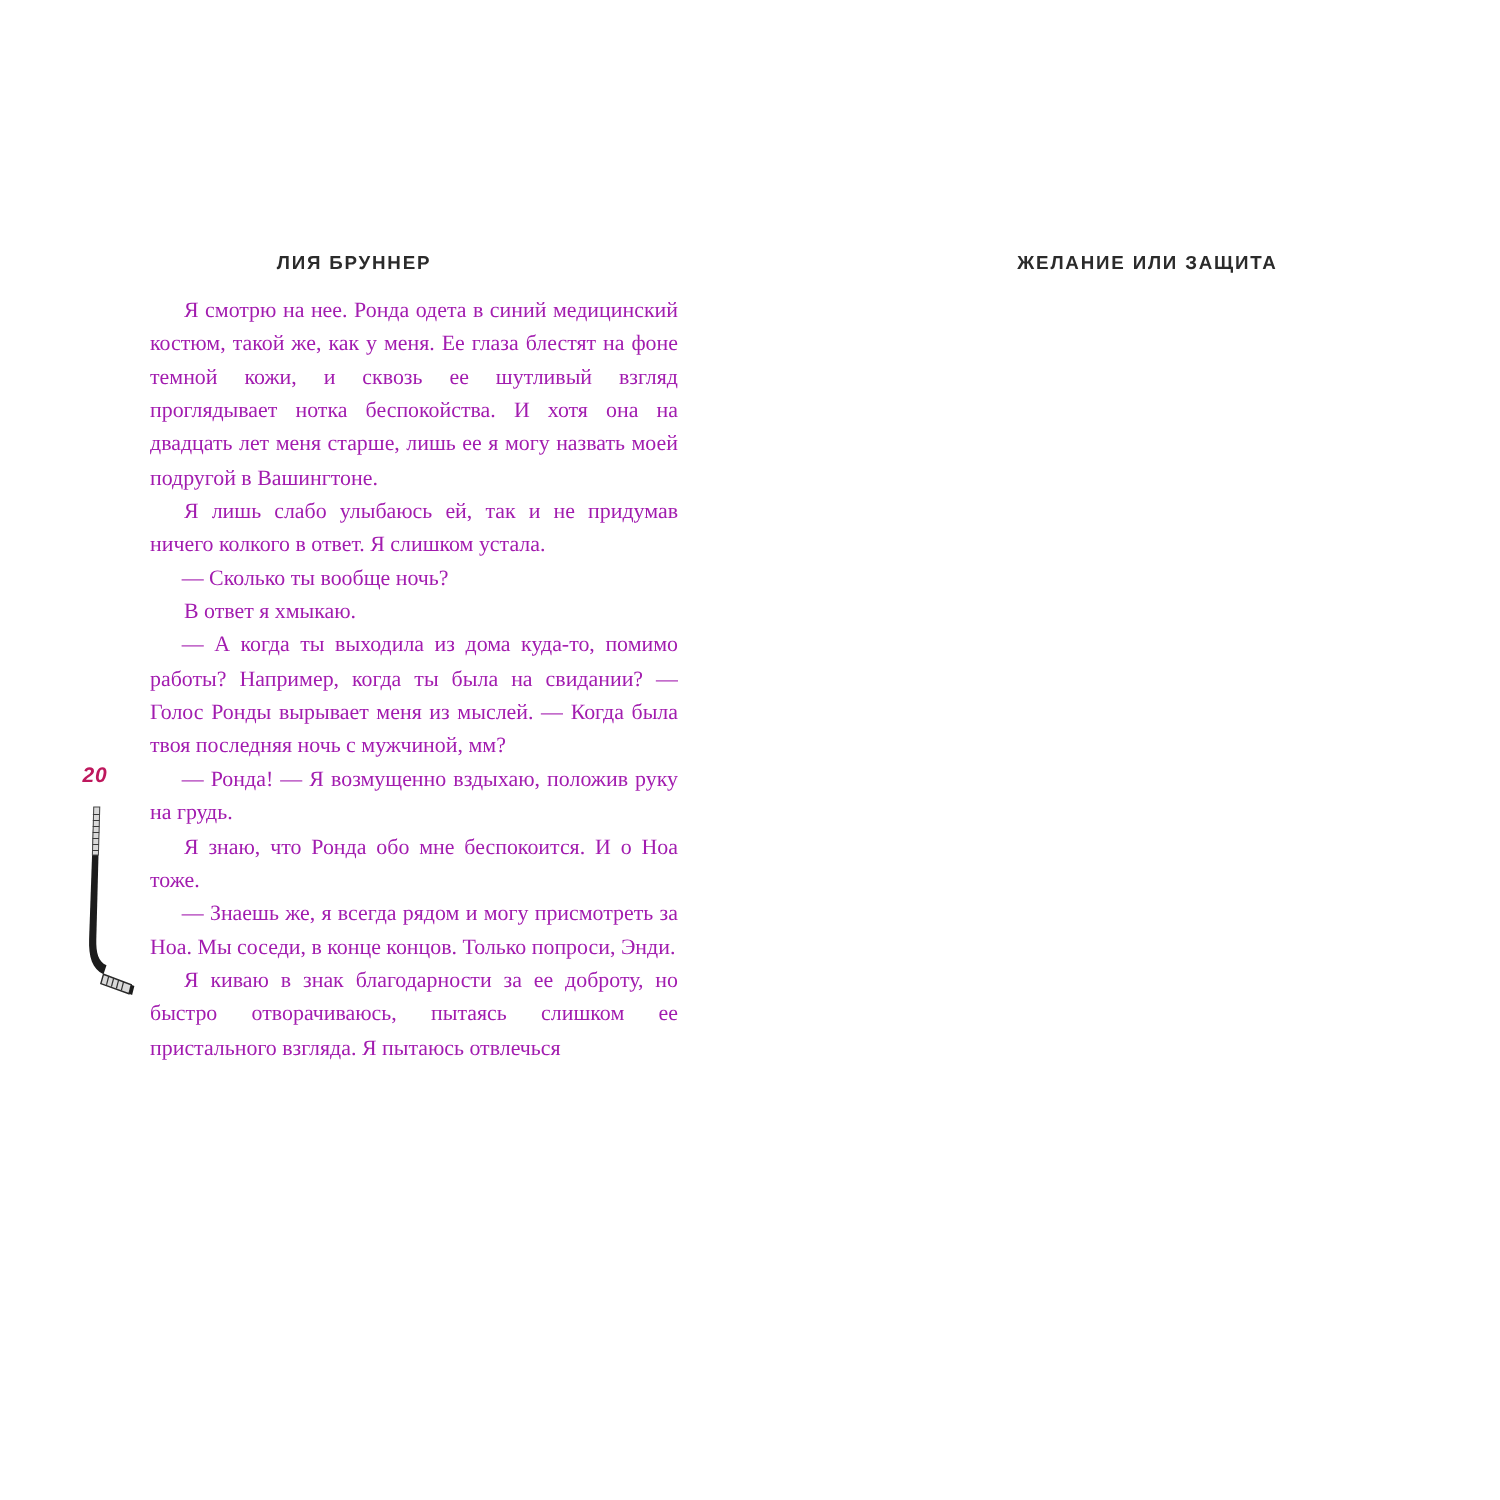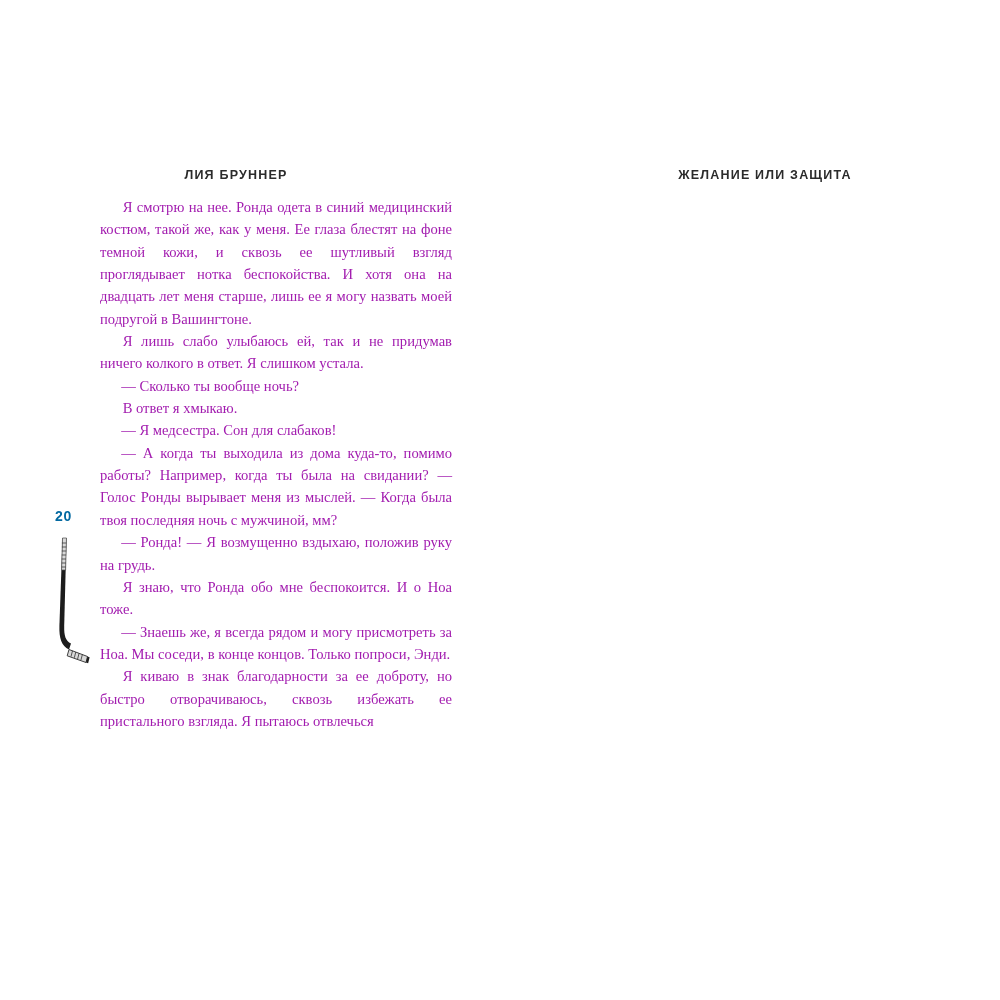--- a/index.html
+++ b/index.html
@@ -63,22 +63,23 @@
     text-indent: 1.55em;
   }
   .textblock p.dialog  { text-indent: 1.45em; }
 
   
   .folio {
     position: absolute;
     font-family: "Liberation Sans", "DejaVu Sans", sans-serif;
     font-weight: 700;
     font-size: 14px;
-    color: #0369a1;
+    color: #be185d;
     letter-spacing: 0.6px;
+    font-style: italic;
   }
   .folio-left  { left: 55px;  top: 508px; }
 
   
   .stick-wrap {
     position: absolute;
     top: 530px;
     width: 46px;
     height: 135px;
   }
@@ -135,26 +136,25 @@
 
         <path d="M41.5 126.5 L43.6 127.3 L42.1 133.3 L40.0 132.5 Z" fill="#1c1c1c"></path>
       </svg>
     </div>
 
     <div class="textblock">
       <p>Я смотрю на нее. Ронда одета в синий ме­дицинский костюм, такой же, как у меня. Ее глаза блестят на фоне темной кожи, и сквозь ее шутливый взгляд проглядывает нотка бес­покойства. И хотя она на двадцать лет меня старше, лишь ее я могу назвать моей подругой в Вашингтоне.</p>
       <p>Я лишь слабо улыбаюсь ей, так и не приду­мав ничего колкого в ответ. Я слишком устала.</p>
       <p class="dialog">— Сколько ты вообще ночь?</p>
       <p>В ответ я хмыкаю.</p>
-      <p class="dialog">— Я медсестра. Сон для слабаков!</p>
       <p class="dialog">— А когда ты выходила из дома куда-то, помимо работы? Например, когда ты была на свидании? — Голос Ронды вырывает меня из мыслей. — Когда была твоя последняя ночь с мужчиной, мм?</p>
       <p class="dialog">— Ронда! — Я возмущенно вздыхаю, положив руку на грудь.</p>
       <p>Я знаю, что Ронда обо мне беспокоится. И о Ноа тоже.</p>
       <p class="dialog">— Знаешь же, я всегда рядом и могу присмо­треть за Ноа. Мы соседи, в конце концов. Только попроси, Энди.</p>
-      <p>Я киваю в знак благодарности за ее доброту, но быстро отворачиваюсь, сквозь избежать ее пристального взгляда. Я пытаюсь отвлечься</p>
+      <p>Я киваю в знак благодарности за ее доброту, но быстро отворачиваюсь, пытаясь слишком ее пристального взгляда. Я пытаюсь отвлечься</p>
     </div>
   </div>
 
   <div class="page page-right">
 
     <div class="running-head">ЖЕЛАНИЕ ИЛИ ЗАЩИТА</div>
 
   </div>
 
 </div>

